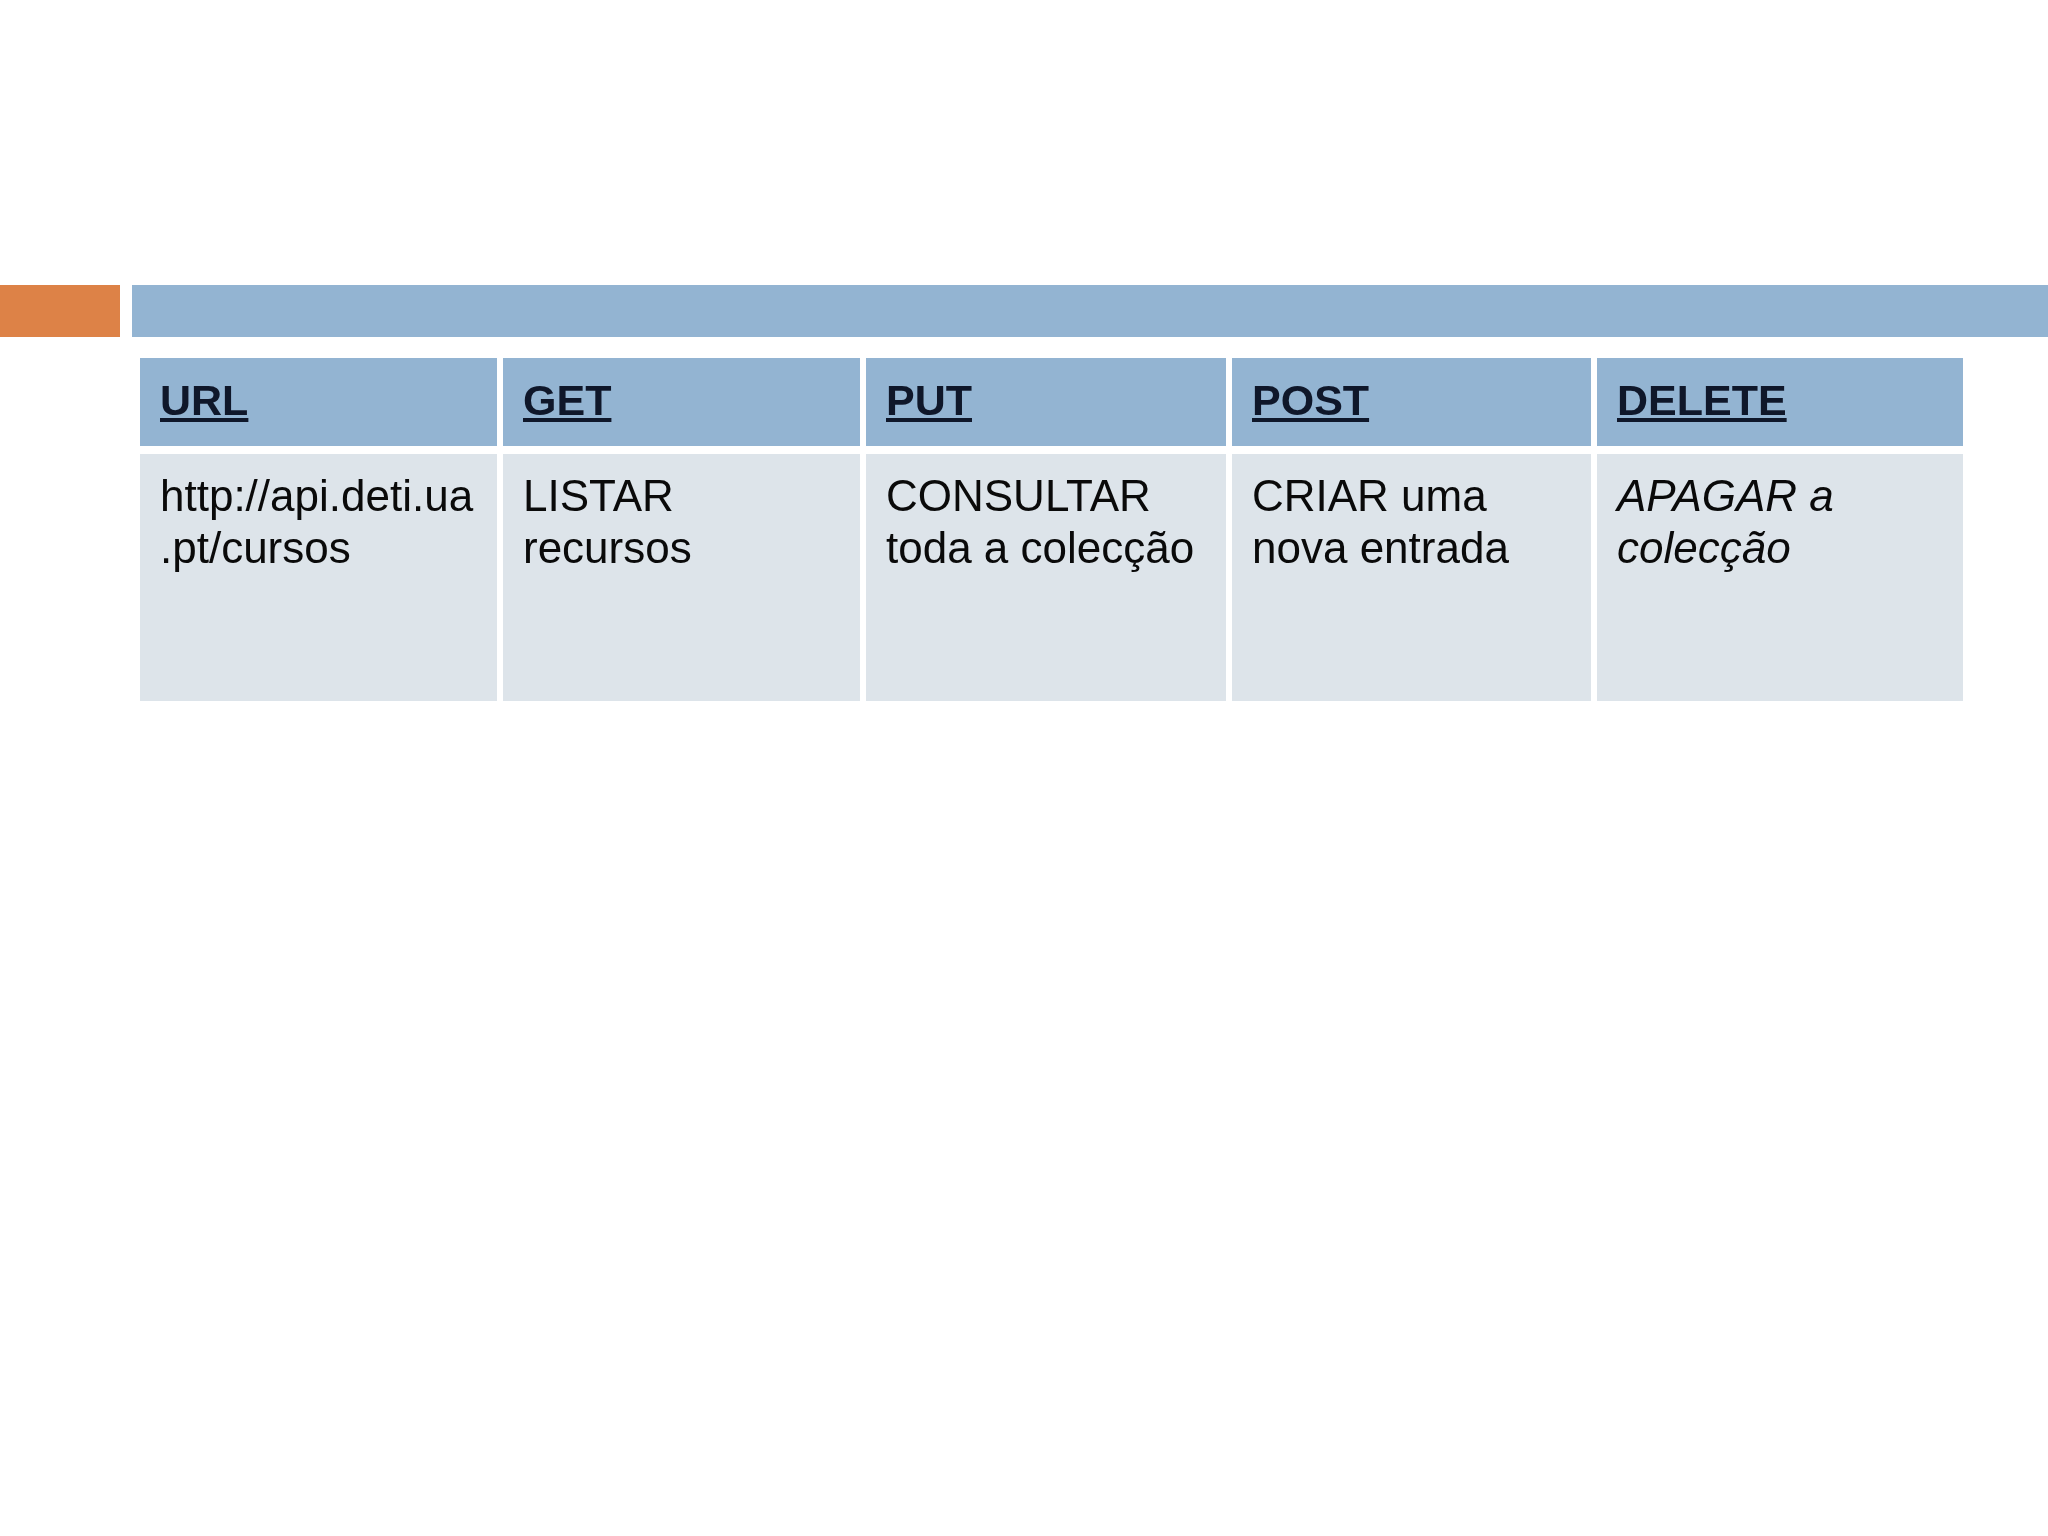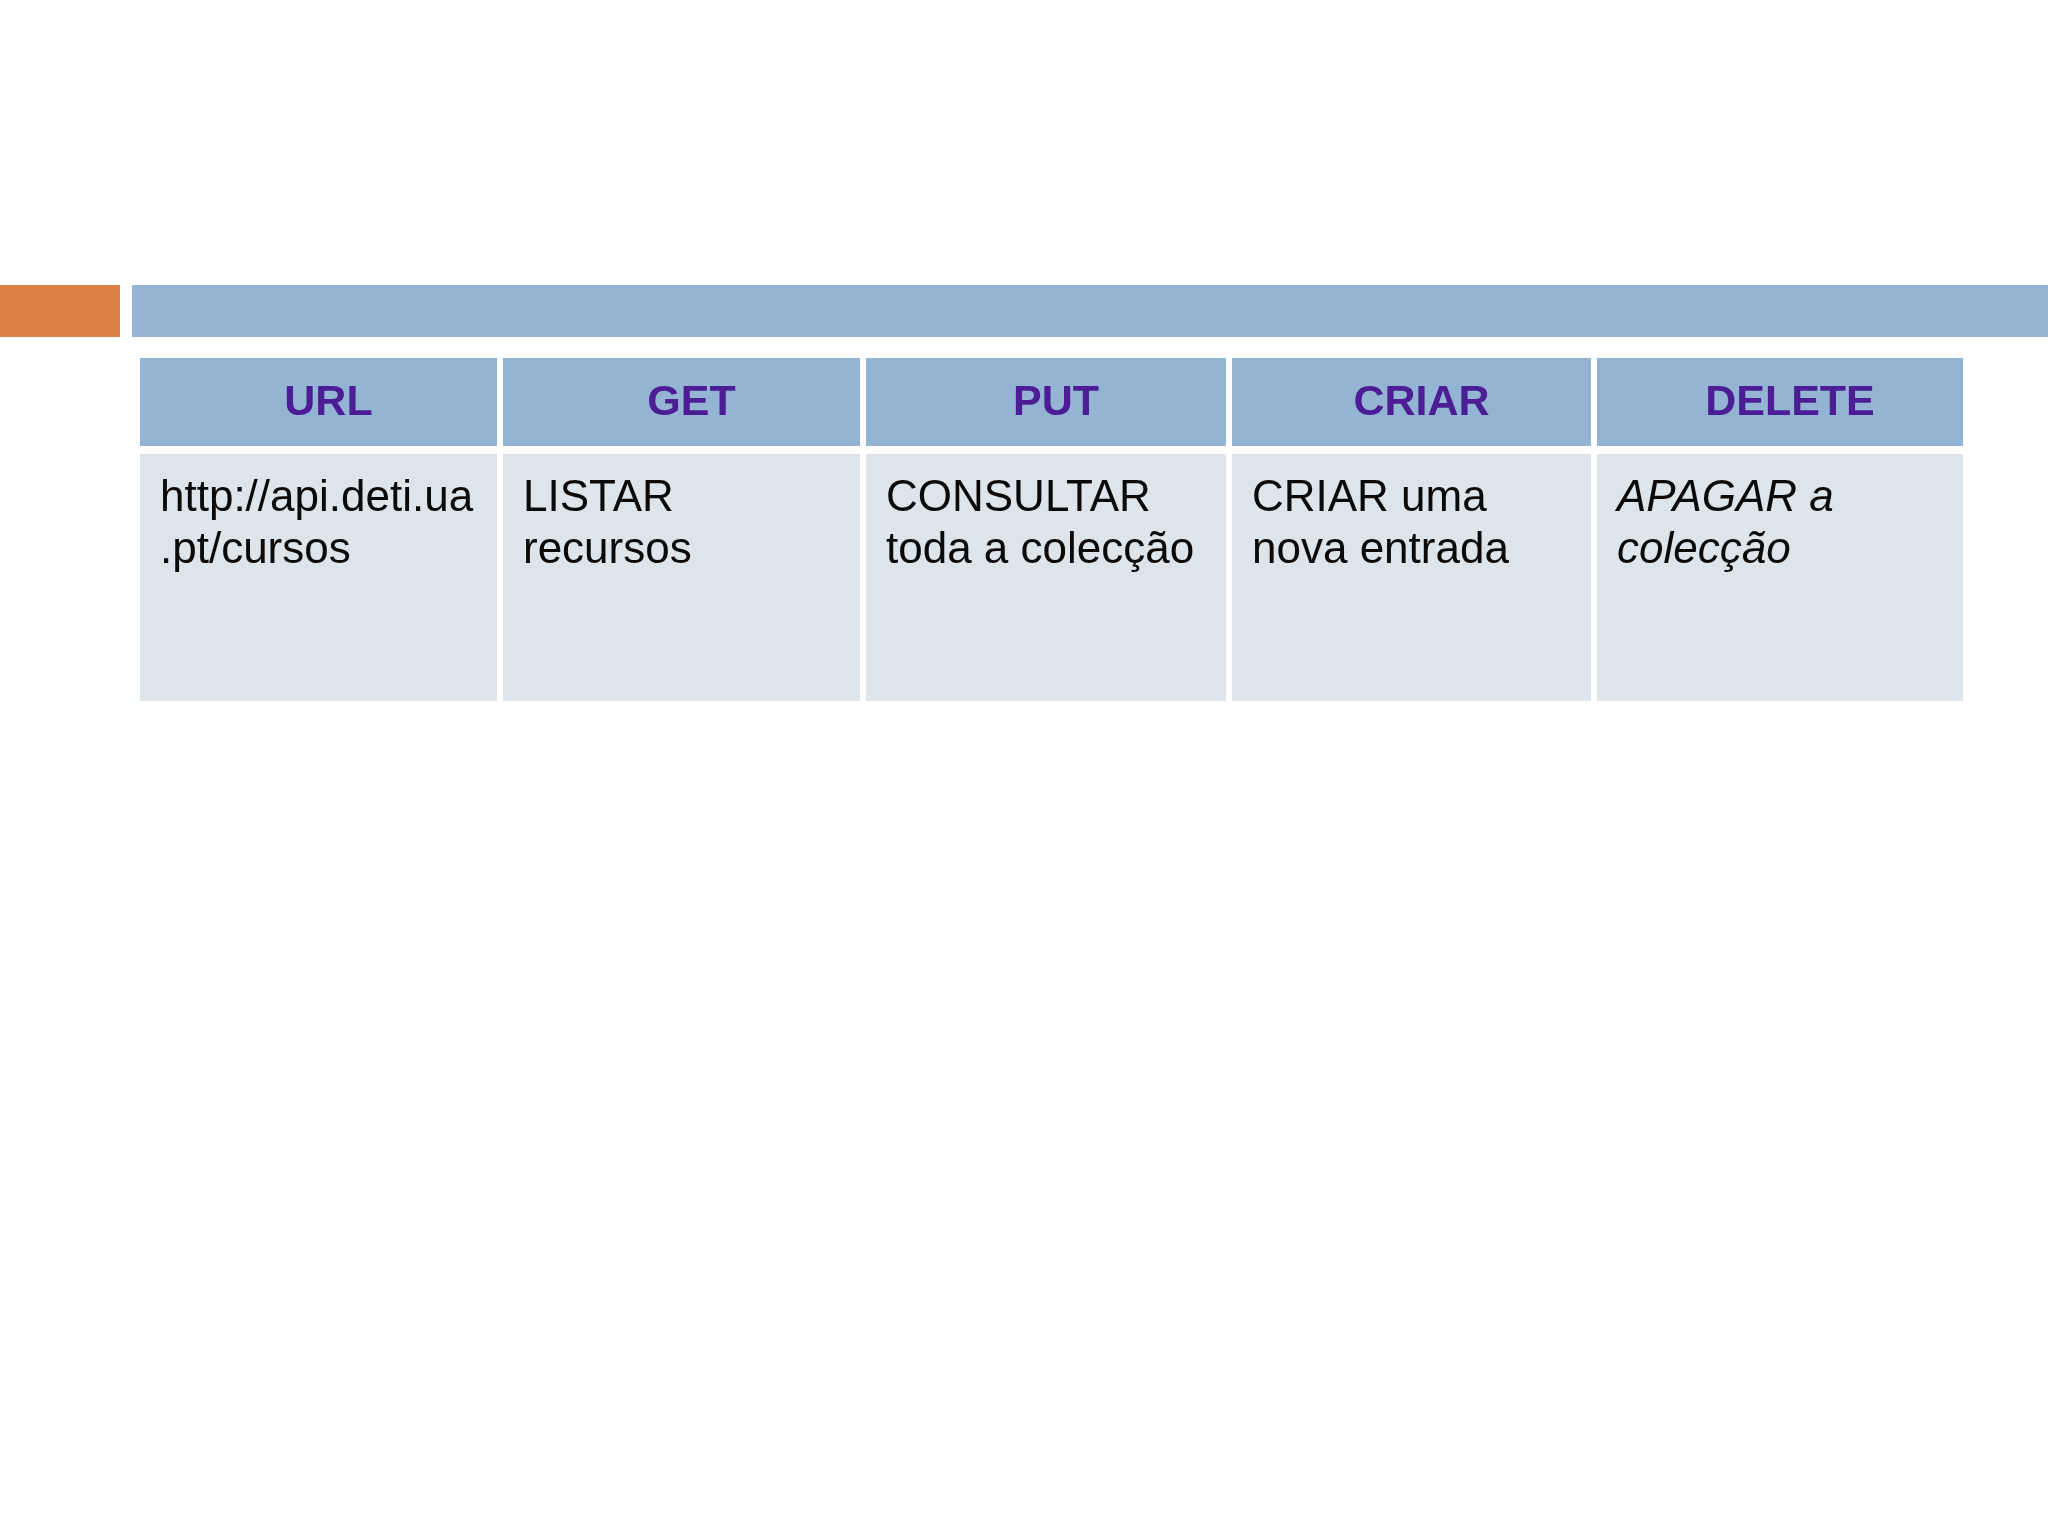--- a/index.html
+++ b/index.html
@@ -63,30 +63,31 @@
     table-layout: fixed;
   }
   .data-table col.c-url    { width: 363px; }
   .data-table col.c-get    { width: 363px; }
   .data-table col.c-put    { width: 366px; }
   .data-table col.c-post   { width: 365px; }
   .data-table col.c-delete { width: 366px; }
 
   .data-table th {
     background: #93b4d2;
-    color: #4c1d95;
+    color: #0f172a;
     font-size: 43px;
     font-weight: 700;
-    text-align: center;
+    text-align: left;
     padding: 10px 0 14px 20px;
     height: 64px;
     vertical-align: middle;
     border-right: 6px solid #ffffff;
     border-bottom: 8px solid #ffffff;
     letter-spacing: 0px;
+    text-decoration: underline;
   }
   .data-table th:last-child { border-right: none; }
 
   .data-table td {
     font-size: 44px;
     line-height: 1.18;
     color: #0a0a0a;
     text-align: left;
     vertical-align: top;
     padding: 16px 12px 31px 20px;
@@ -116,21 +117,21 @@
         <col class="c-get">
         <col class="c-put">
         <col class="c-post">
         <col class="c-delete">
     </colgroup>
     <thead>
       <tr>
         <th>URL</th>
         <th>GET</th>
         <th>PUT</th>
-        <th>CRIAR</th>
+        <th>POST</th>
         <th>DELETE</th>
       </tr>
     </thead>
     <tbody>
       <tr class="row-a">
         <td>
             <span class="cell-text">http://api.deti.ua.pt/cursos</span>
           </td>
         <td>
             <span class="cell-text">LISTAR recursos</span>

